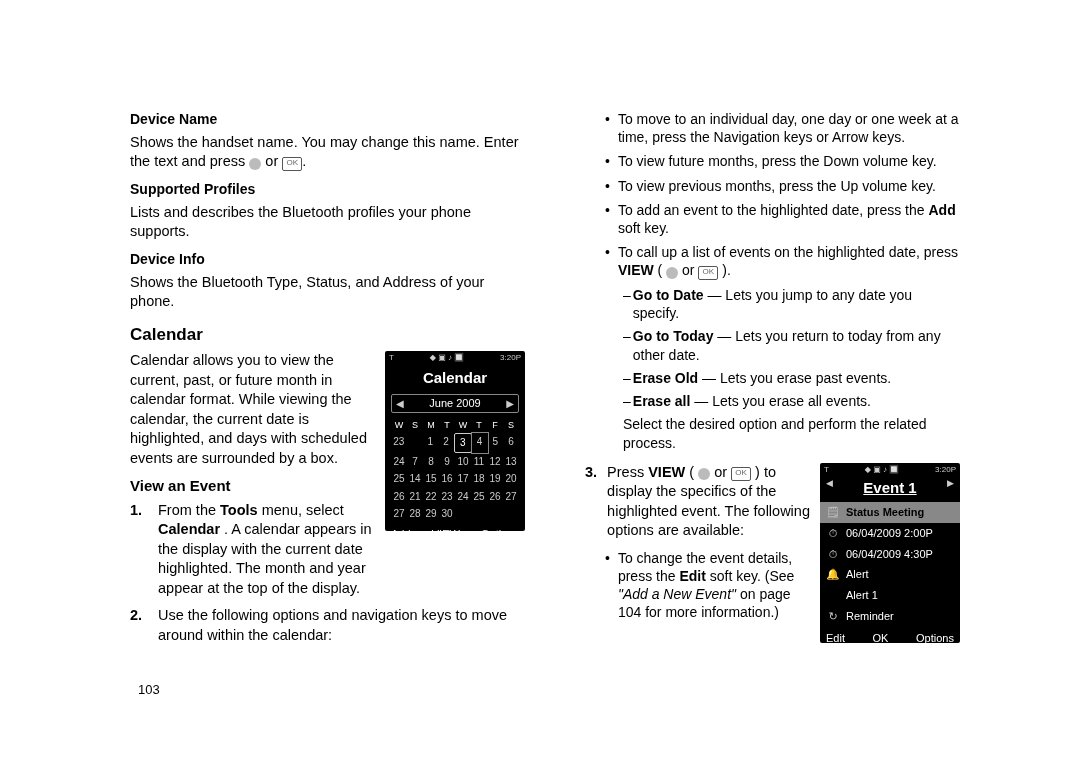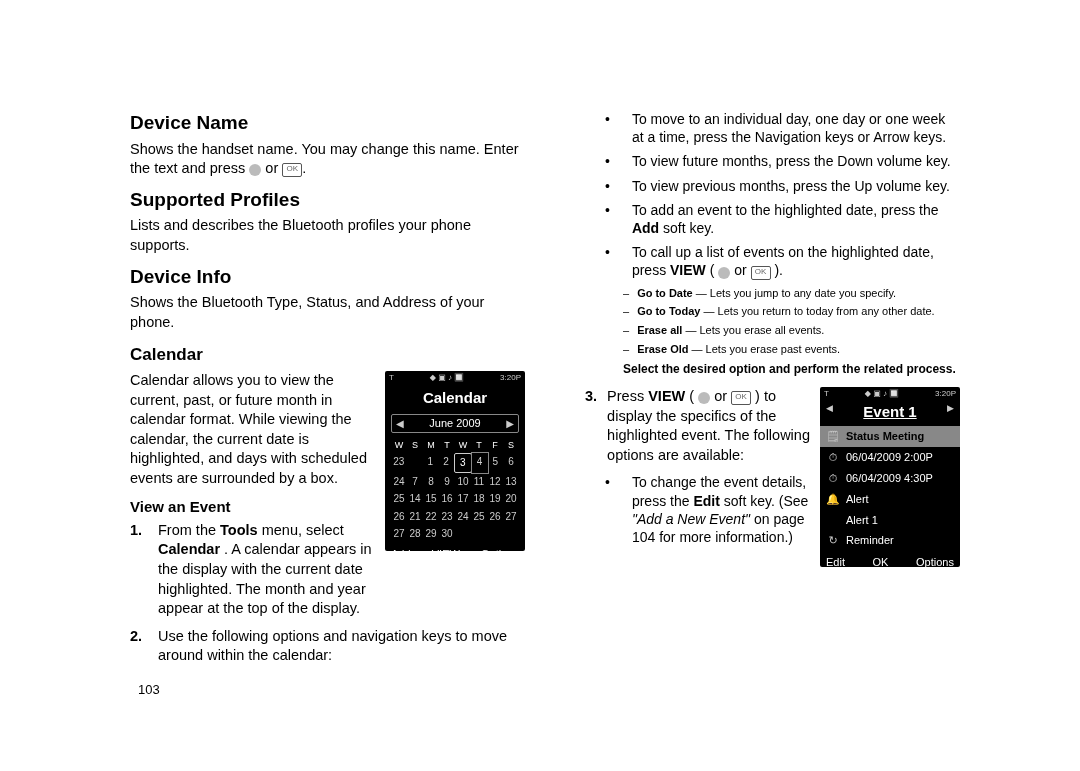--- a/index.html
+++ b/index.html
@@ -18,31 +18,31 @@
     box-sizing: border-box;
     padding: 110px 120px 40px 130px;
     display: flex;
     gap: 40px;
   }
   .col {
     flex: 1;
     font-size: 14.5px;
     line-height: 1.35;
   }
-  .h4 { font-weight: bold; font-size: 19px; margin: 0 0 4px 0; }
+  .h4 { font-weight: bold; font-size: 14px; margin: 0 0 4px 0; }
   .section-h { font-weight: bold; font-size: 17px; margin: 12px 0 4px 0; }
   .ital-h { font-weight: bold; font-size: 15px; margin: 8px 0 4px 0; }
   .para { margin: 0 0 8px 0; }
   .indent { margin-left: 20px; }
   .indent2 { margin-left: 40px; }
   .num-list > li { list-style: none; display:flex; gap:10px; margin-bottom:8px; }
   .num-list .num { font-weight: bold; width:18px; flex:none; }
-  .bul { display:flex; gap:22px; margin-bottom:6px; font-size:14px; line-height:1.3; }
+  .bul { display:flex; gap:8px; margin-bottom:6px; font-size:14px; line-height:1.3; }
   .bul .dot::before { content:"•"; }
-  .dash { display:flex; gap:8px; margin-left:18px; margin-bottom:4px; font-size:11px; }
+  .dash { display:flex; gap:2px; margin-left:18px; margin-bottom:4px; font-size:14px; }
   .dash .d::before { content:"–"; }
   .b { font-weight:bold; }
   .i { font-style:italic; }
   .inline-icon {
     display:inline-block;
     vertical-align:middle;
   }
   .circ-icon {
     width:12px; height:12px; border-radius:50%;
     background: #bbb;
@@ -251,27 +251,27 @@
       <div class="dash">
           <span class="d"></span>
           <span><span class="b">Go to Date</span><span> — Lets you jump to any date you specify.</span></span>
         </div>
       <div class="dash">
           <span class="d"></span>
           <span><span class="b">Go to Today</span><span> — Lets you return to today from any other date.</span></span>
         </div>
       <div class="dash">
           <span class="d"></span>
-          <span><span class="b">Erase all</span><span> — Lets you erase all events.</span></span>
+          <span><span class="b">Erase Old</span><span> — Lets you erase past events.</span></span>
         </div>
       <div class="dash">
           <span class="d"></span>
-          <span><span class="b">Erase Old</span><span> — Lets you erase past events.</span></span>
-        </div>
-      <div style="margin-left:18px;margin-bottom:10px;font-size:12px;font-weight:bold;">Select the desired option and perform the related process.</div>
+          <span><span class="b">Erase all</span><span> — Lets you erase all events.</span></span>
+        </div>
+      <div style="margin-left:18px;margin-bottom:10px;font-size:14px;">Select the desired option and perform the related process.</div>
     </div>
 
     <div class="clearfix">
 
       <div class="phone ev-phone">
         <div class="status">
           <span>T</span>
           <span>◆ ▣ ♪ 🔲</span>
           <span>3:20P</span>
         </div>

